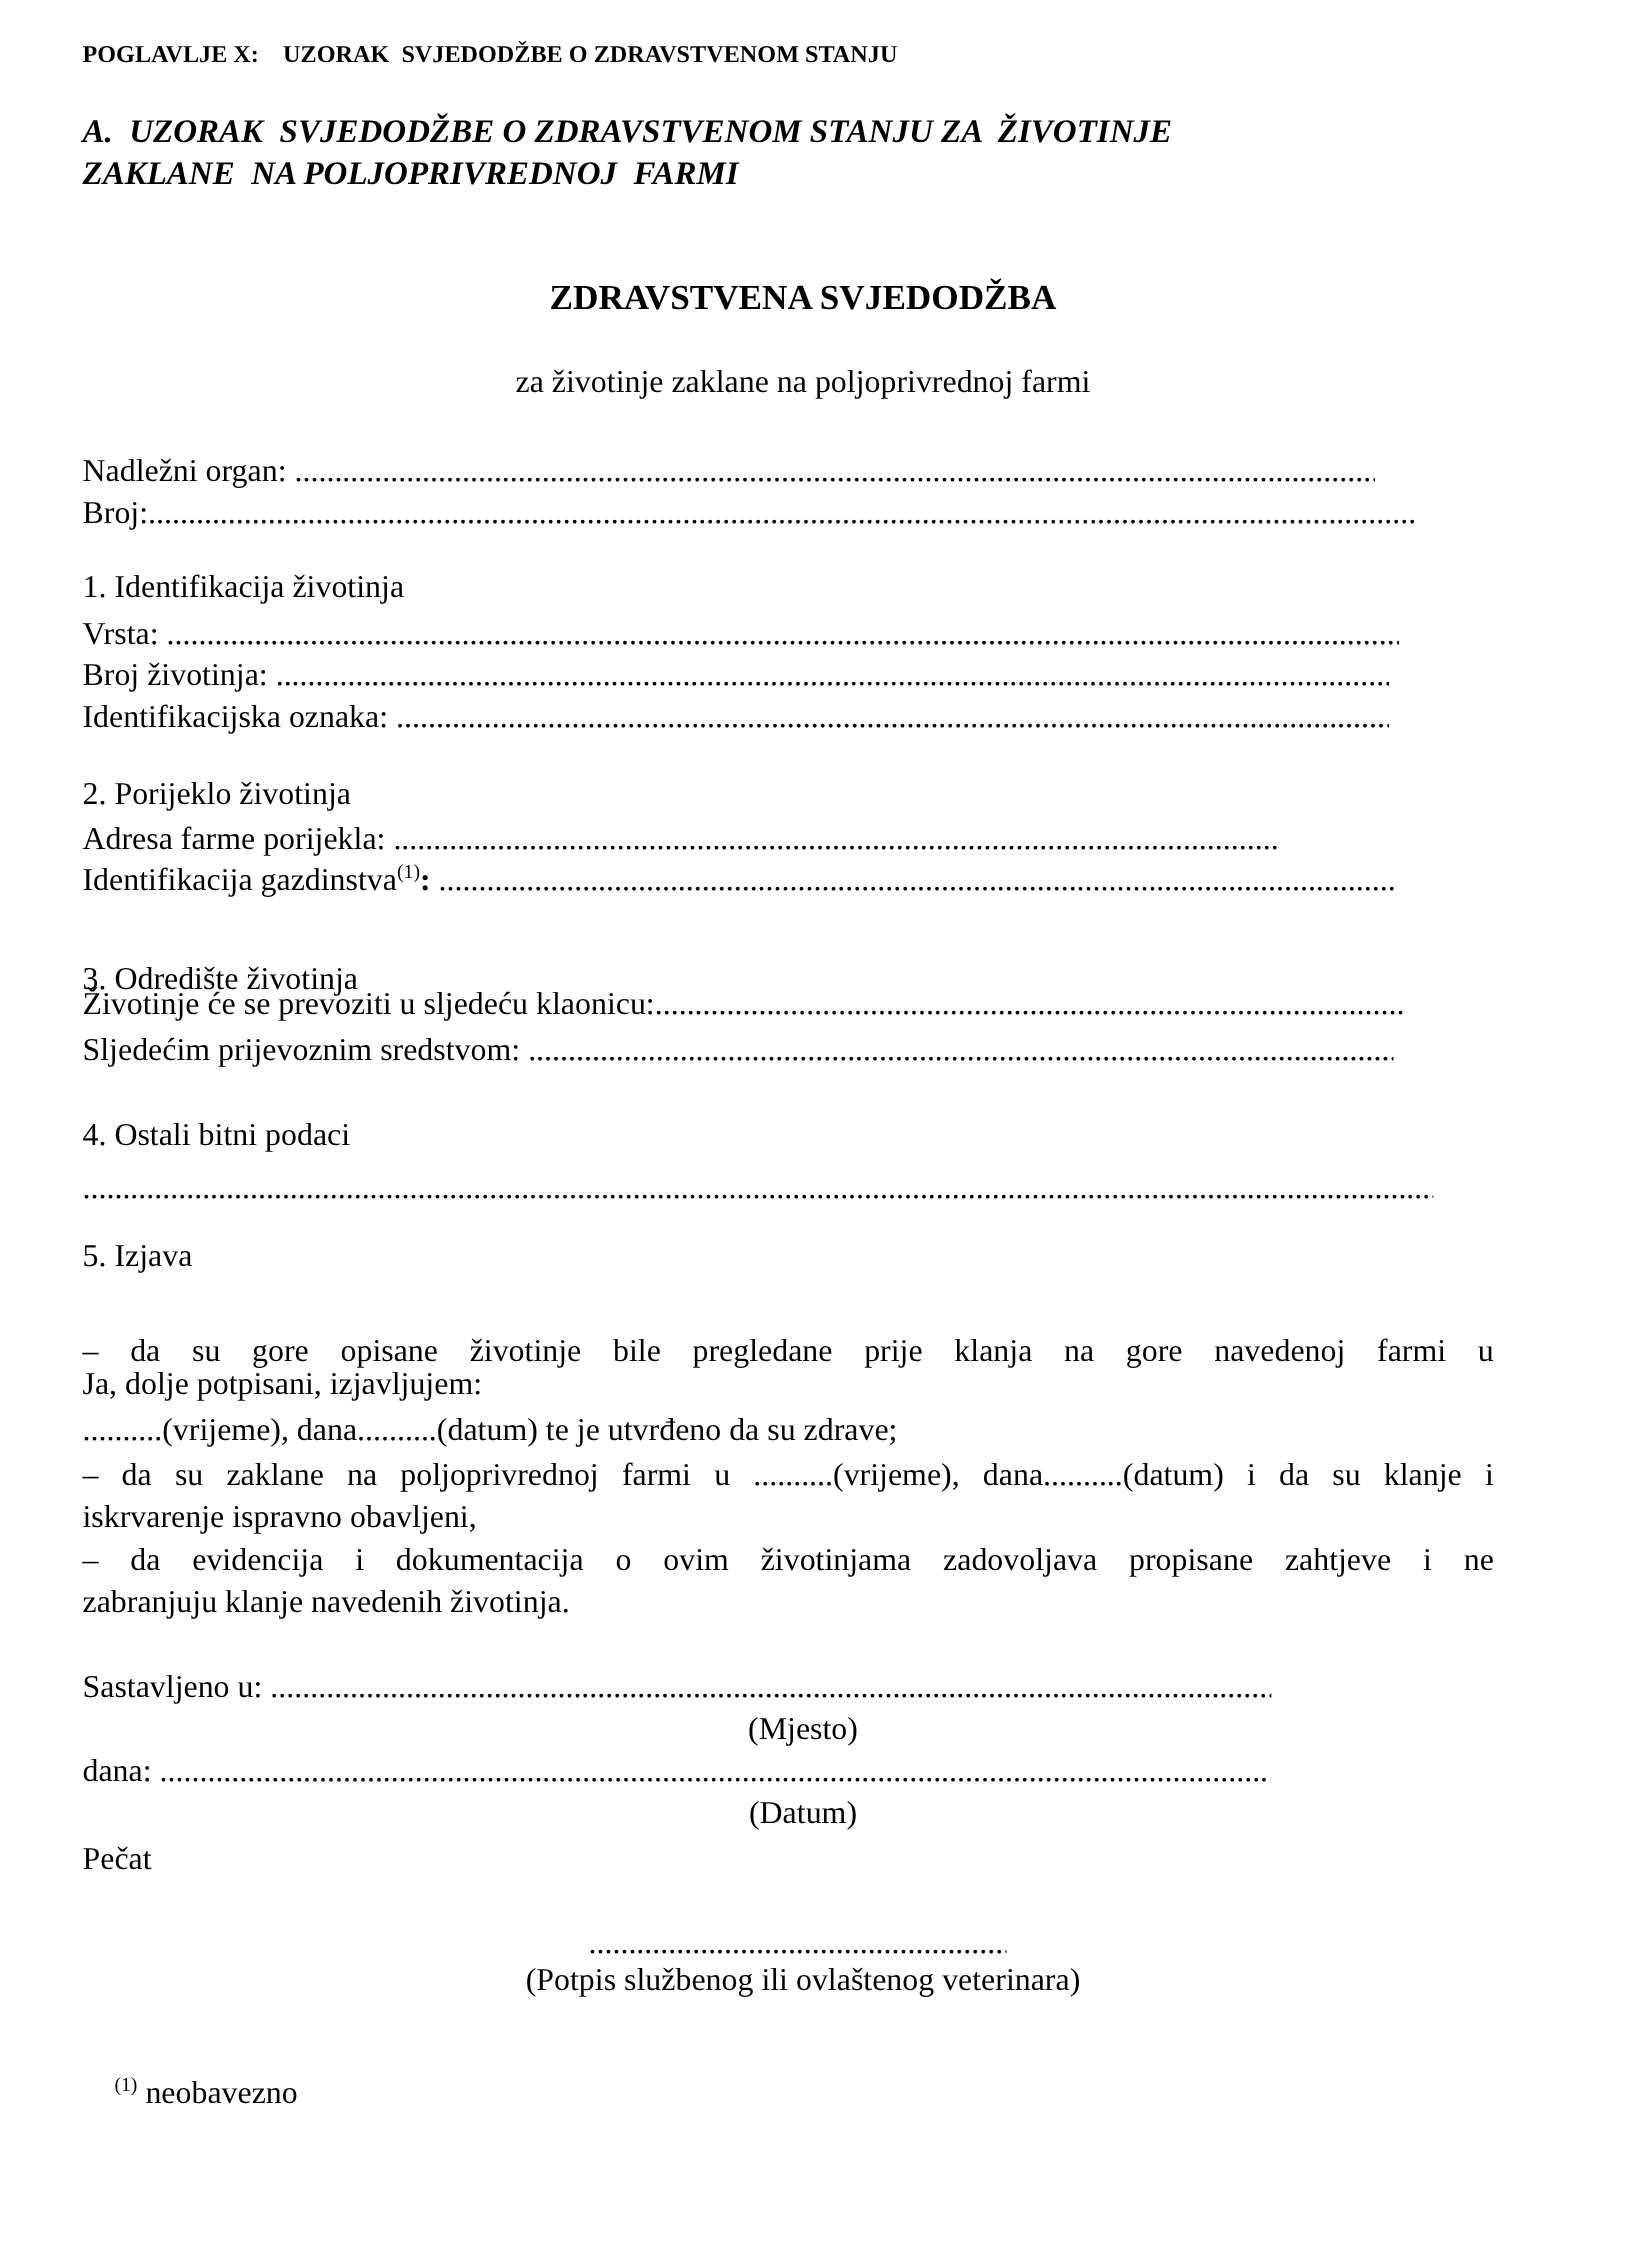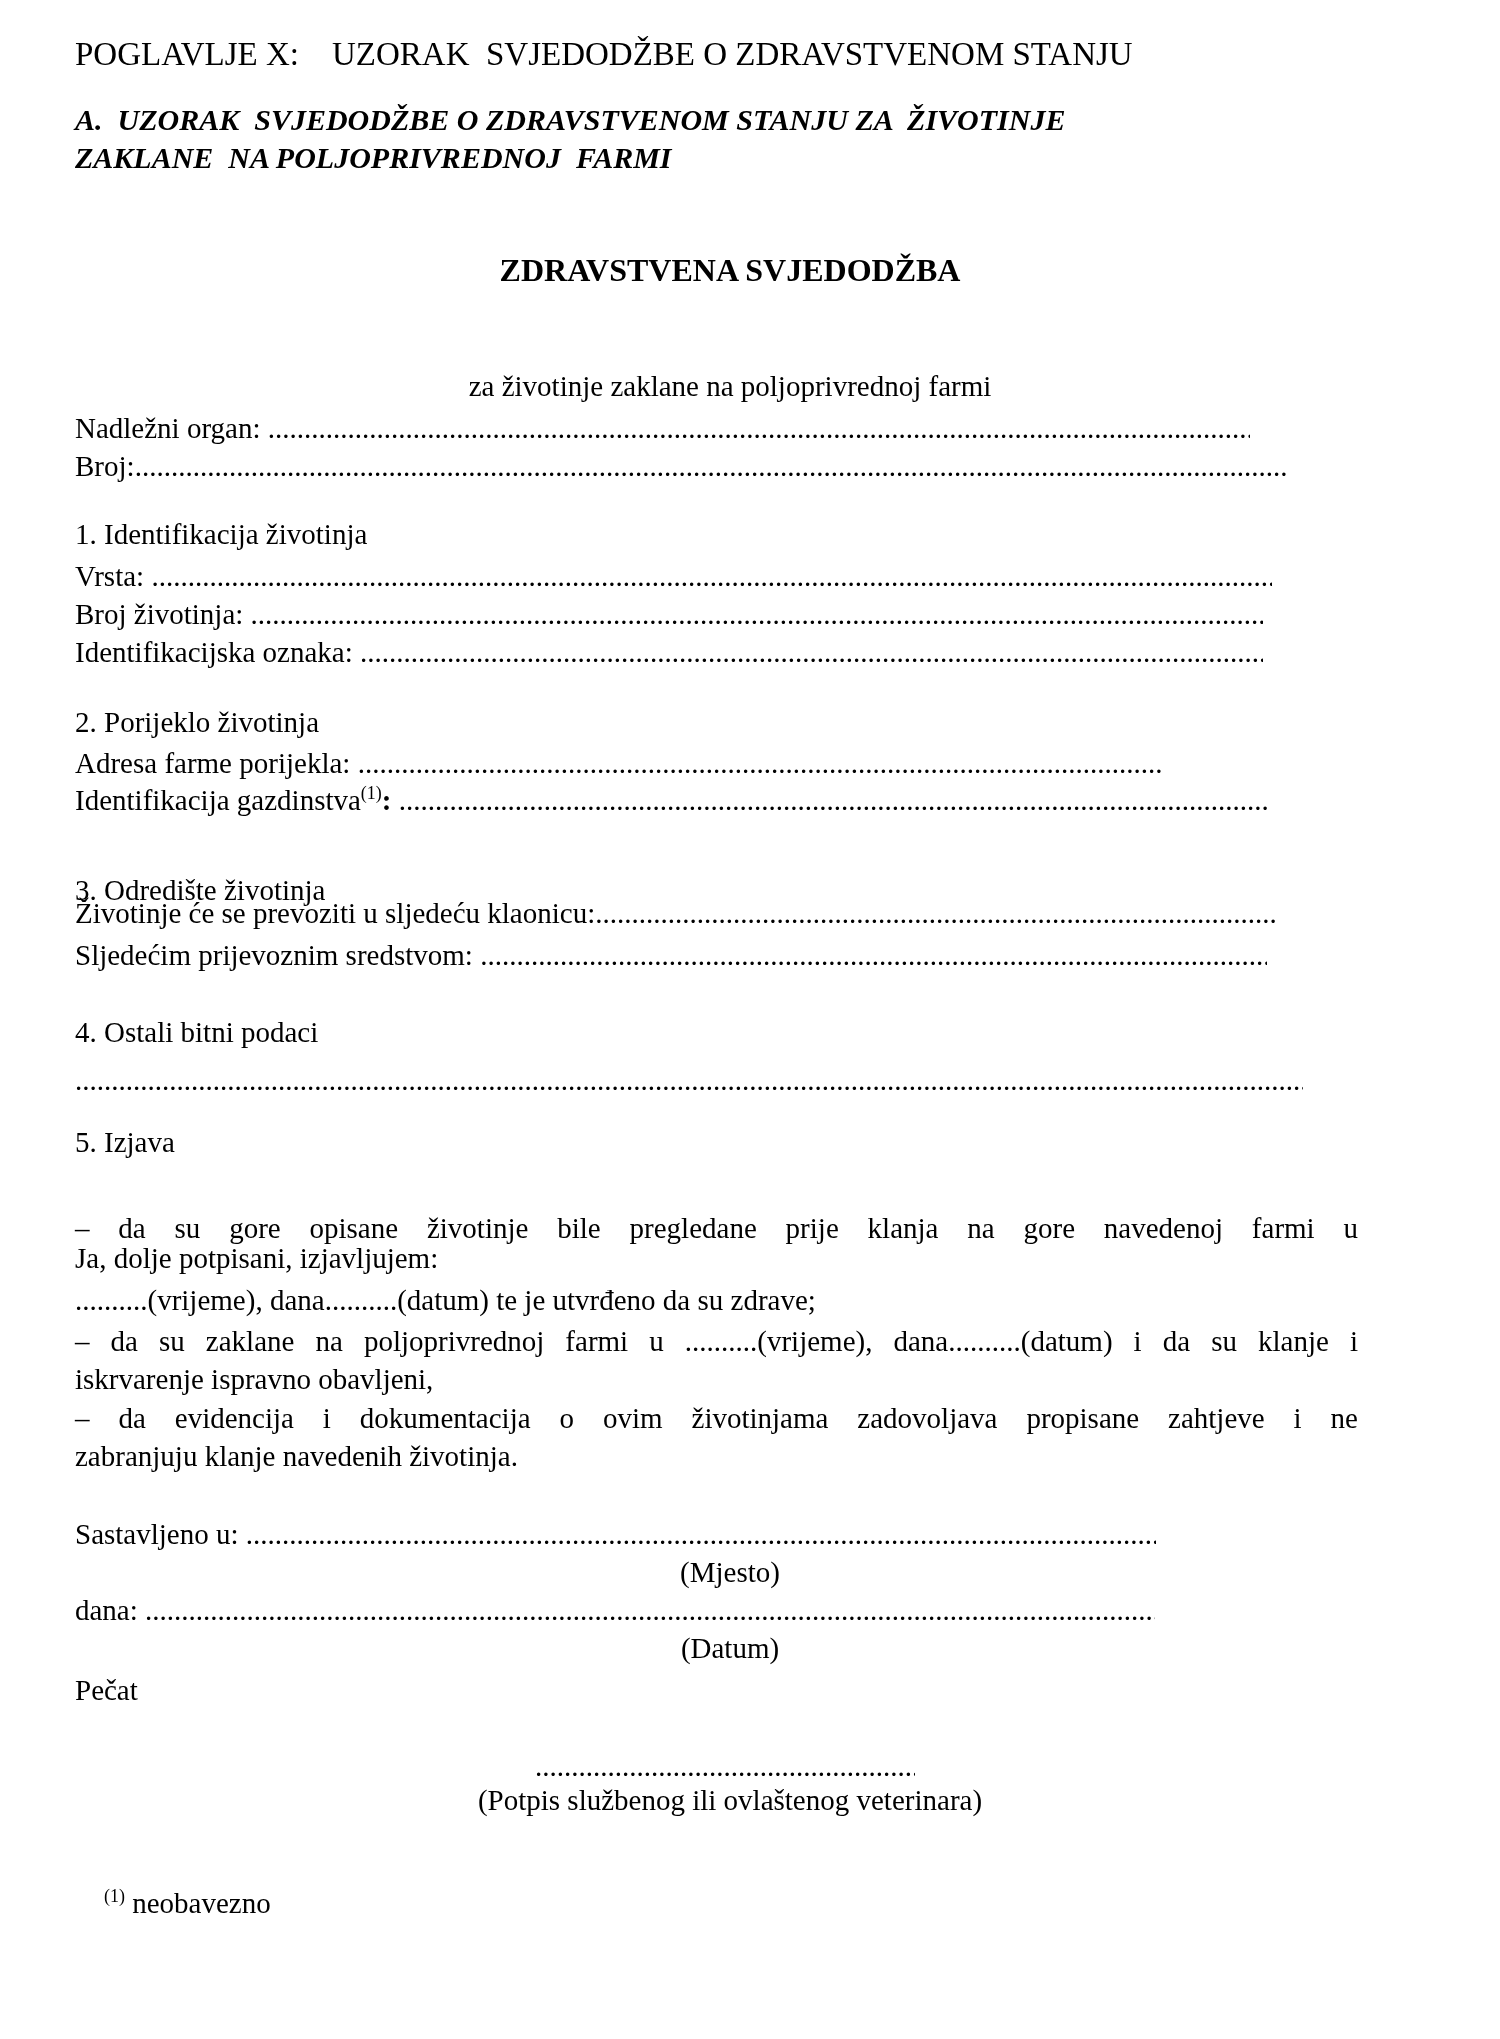--- a/index.html
+++ b/index.html
@@ -20,21 +20,21 @@
   }
   .fline {
     position: absolute;
     left: 75px;
     display: flex;
     overflow: hidden;
     white-space: pre;
   }
   .fline .lbl { flex: 0 0 auto; }
   .fline .dots { flex: 1 1 auto; overflow: hidden; }
-  .chapter { font-weight: normal; font-size: 33px; }
+  .chapter { font-weight: bold; font-size: 22px; }
   .subhead { font-weight: bold; font-style: italic; font-size: 30px; }
   .title { font-weight: bold; font-size: 32px; }
   .centered { width: 1310px; text-align: center; }
   .just {
     width: 1283px;
     text-align: justify;
     text-align-last: justify;
     white-space: normal;
   }
   sup { font-size: 0.62em; vertical-align: super; line-height: 0; }
@@ -45,21 +45,21 @@
 <body>
 
 <div class="page">
 
   <div class="line chapter" style="top:36px;">POGLAVLJE X:    UZORAK  SVJEDODŽBE O ZDRAVSTVENOM STANJU</div>
 
   <div class="line subhead" style="top:103px;">A.  UZORAK  SVJEDODŽBE O ZDRAVSTVENOM STANJU ZA  ŽIVOTINJE</div>
   <div class="line subhead" style="top:141px;">ZAKLANE  NA POLJOPRIVREDNOJ  FARMI</div>
 
   <div class="line centered title" style="top:252px;">ZDRAVSTVENA SVJEDODŽBA</div>
-  <div class="line centered" style="top:331px;margin-top:39px;">za životinje zaklane na poljoprivrednoj farmi</div>
+  <div class="line centered" style="top:331px;">za životinje zaklane na poljoprivrednoj farmi</div>
 
   <div class="fline" style="top:412px; width:1175px;">
     <span class="lbl">Nadležni organ: </span><span class="dots">........................................................................................................................................................................................................</span>
   </div>
   <div class="fline" style="top:450px; width:1212px;">
     <span class="lbl">Broj:</span><span class="dots">........................................................................................................................................................................................................</span>
   </div>
 
   <div class="line" style="top:518px;">1. Identifikacija životinja</div>
   <div class="fline" style="top:560px; width:1197px;">

